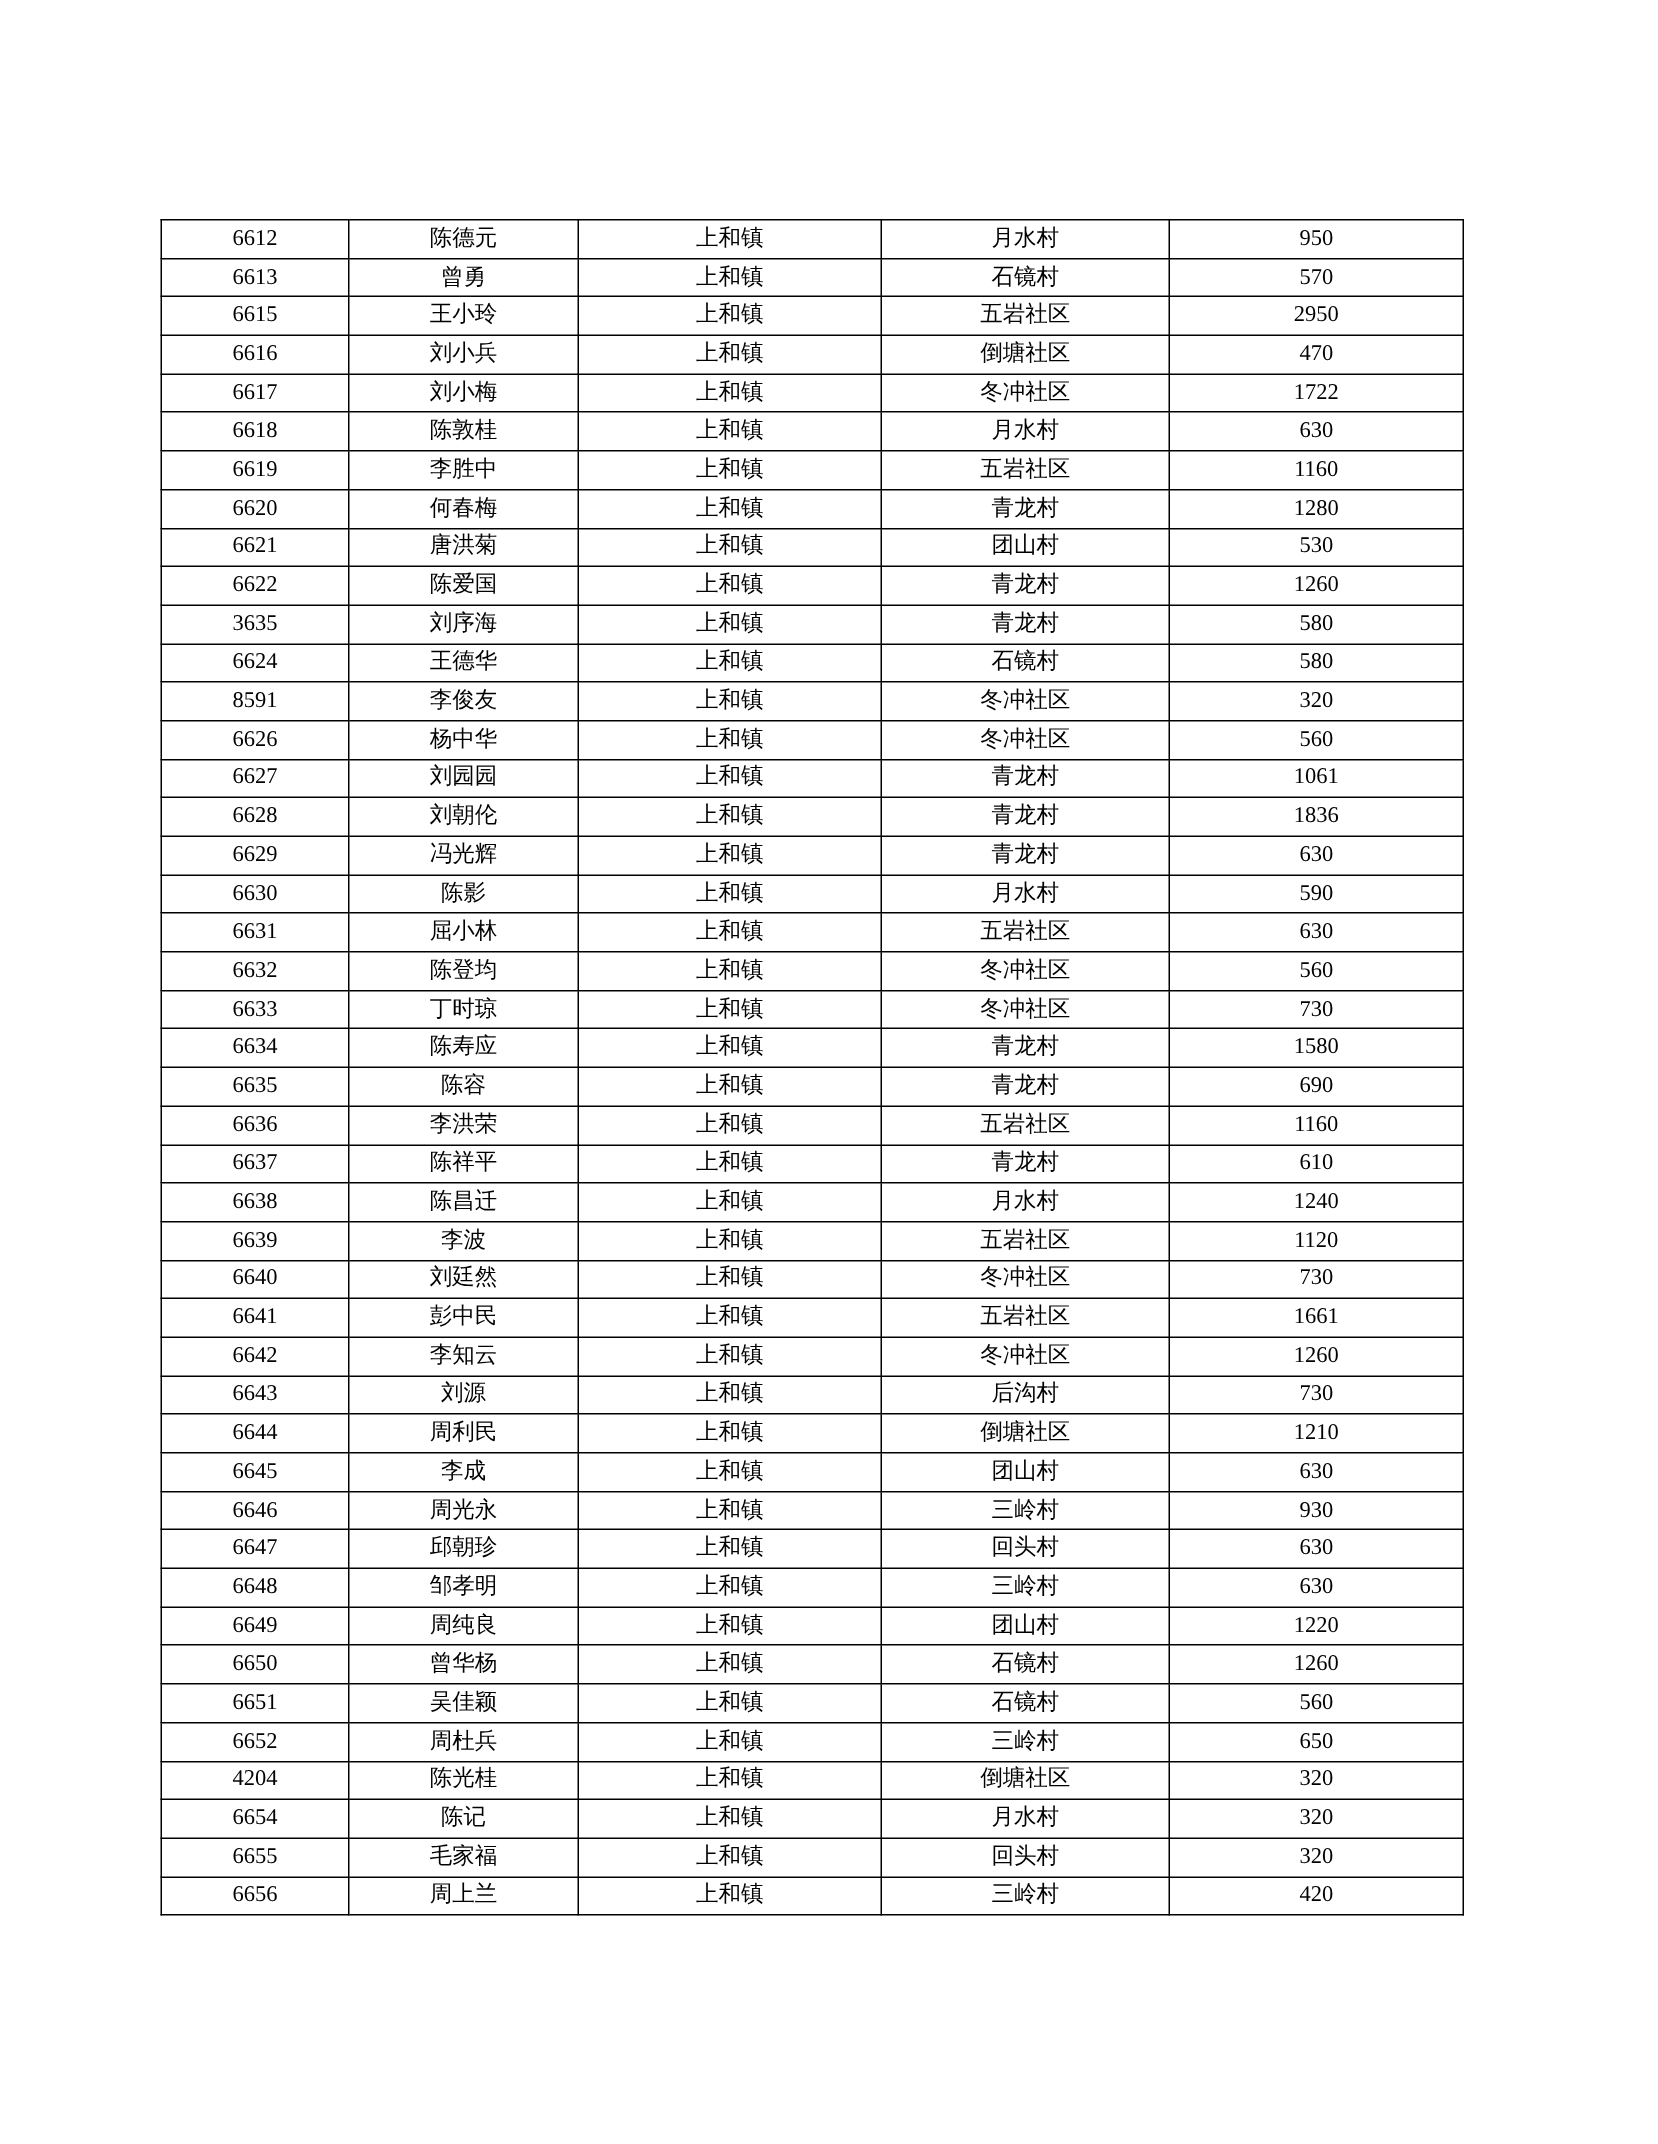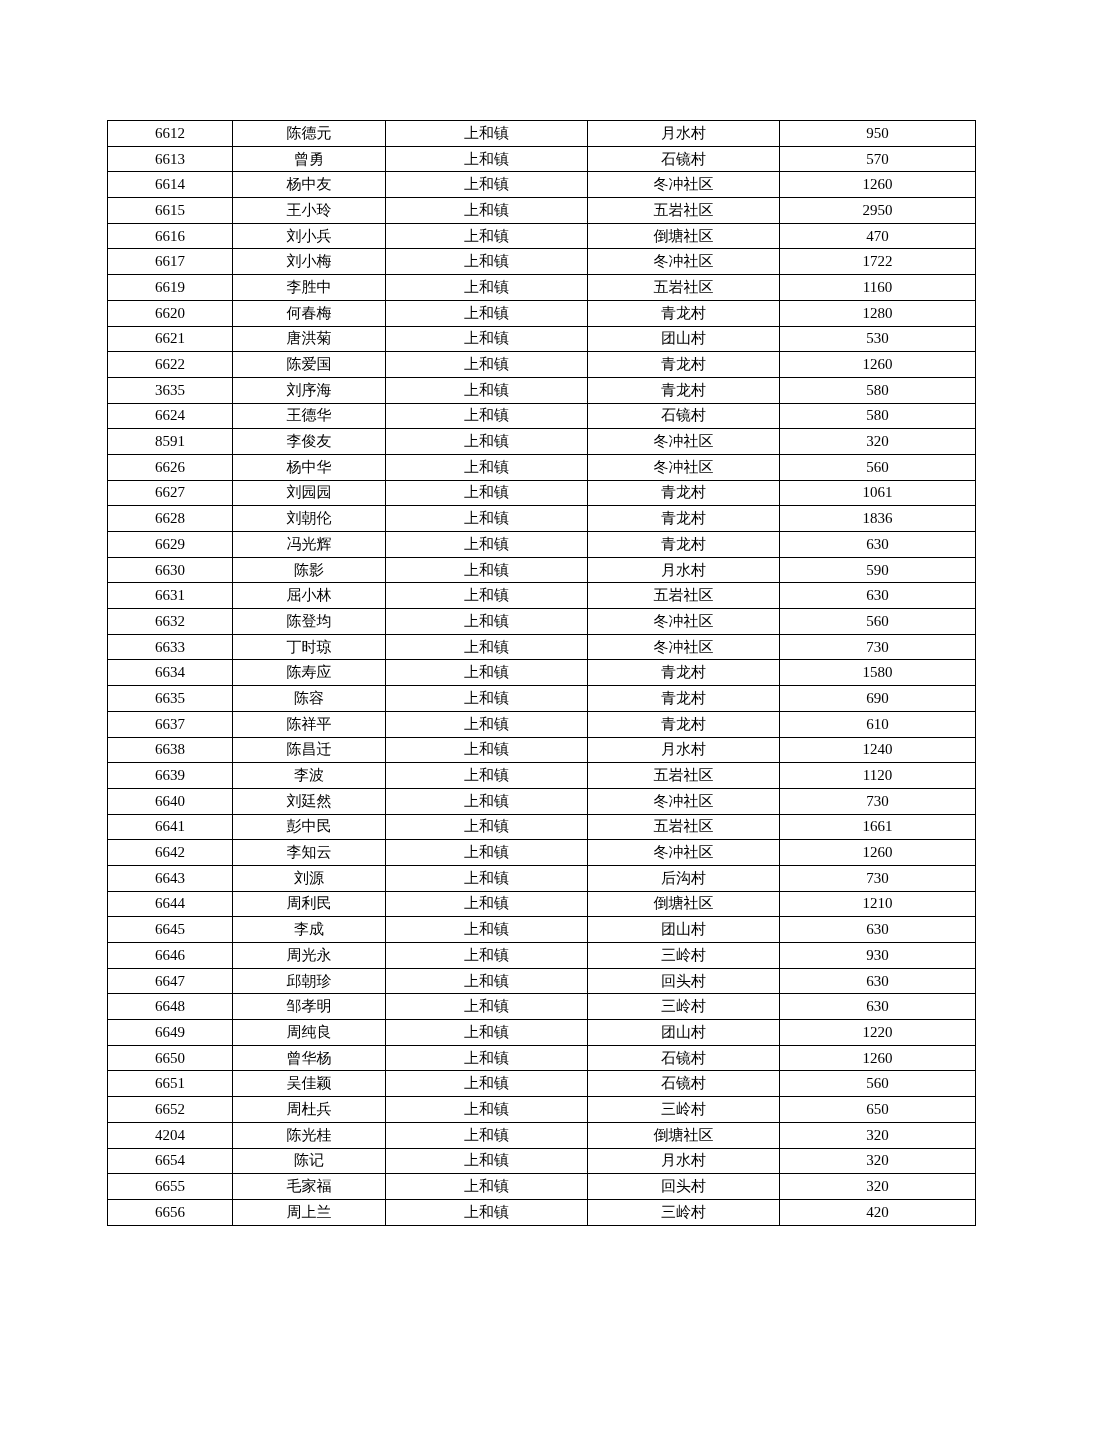--- a/index.html
+++ b/index.html
@@ -9,21 +9,21 @@
   body {
     width: 1105px;
     height: 1429px;
     position: relative;
     background: #ffffff;
     color: #000000;
     font-family: "Liberation Serif", "DejaVu Serif", serif;
   }
   .sheet {
     position: absolute;
-    top: 120px;
+    top: 146px;
     left: 107px;
   }
   table.records {
     border-collapse: collapse;
     table-layout: fixed;
   }
   table.records col.c0 { width: 125px; }
   table.records col.c1 { width: 153px; }
   table.records col.c2 { width: 202px; }
   table.records col.c3 { width: 192px; }
@@ -61,27 +61,20 @@
           <td>950</td>
         </tr>
         <tr>
           <td>6613</td>
           <td>曾勇</td>
           <td>上和镇</td>
           <td>石镜村</td>
           <td>570</td>
         </tr>
         <tr>
-          <td>6614</td>
-          <td>杨中友</td>
-          <td>上和镇</td>
-          <td>冬冲社区</td>
-          <td>1260</td>
-        </tr>
-        <tr>
           <td>6615</td>
           <td>王小玲</td>
           <td>上和镇</td>
           <td>五岩社区</td>
           <td>2950</td>
         </tr>
         <tr>
           <td>6616</td>
           <td>刘小兵</td>
           <td>上和镇</td>
@@ -89,20 +82,27 @@
           <td>470</td>
         </tr>
         <tr>
           <td>6617</td>
           <td>刘小梅</td>
           <td>上和镇</td>
           <td>冬冲社区</td>
           <td>1722</td>
         </tr>
         <tr>
+          <td>6618</td>
+          <td>陈敦桂</td>
+          <td>上和镇</td>
+          <td>月水村</td>
+          <td>630</td>
+        </tr>
+        <tr>
           <td>6619</td>
           <td>李胜中</td>
           <td>上和镇</td>
           <td>五岩社区</td>
           <td>1160</td>
         </tr>
         <tr>
           <td>6620</td>
           <td>何春梅</td>
           <td>上和镇</td>
@@ -206,20 +206,27 @@
           <td>上和镇</td>
           <td>青龙村</td>
           <td>1580</td>
         </tr>
         <tr>
           <td>6635</td>
           <td>陈容</td>
           <td>上和镇</td>
           <td>青龙村</td>
           <td>690</td>
+        </tr>
+        <tr>
+          <td>6636</td>
+          <td>李洪荣</td>
+          <td>上和镇</td>
+          <td>五岩社区</td>
+          <td>1160</td>
         </tr>
         <tr>
           <td>6637</td>
           <td>陈祥平</td>
           <td>上和镇</td>
           <td>青龙村</td>
           <td>610</td>
         </tr>
         <tr>
           <td>6638</td>

